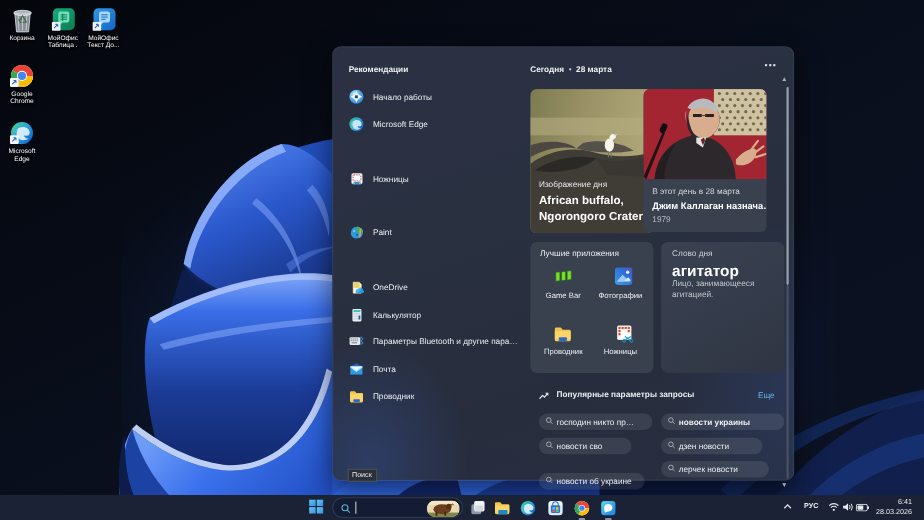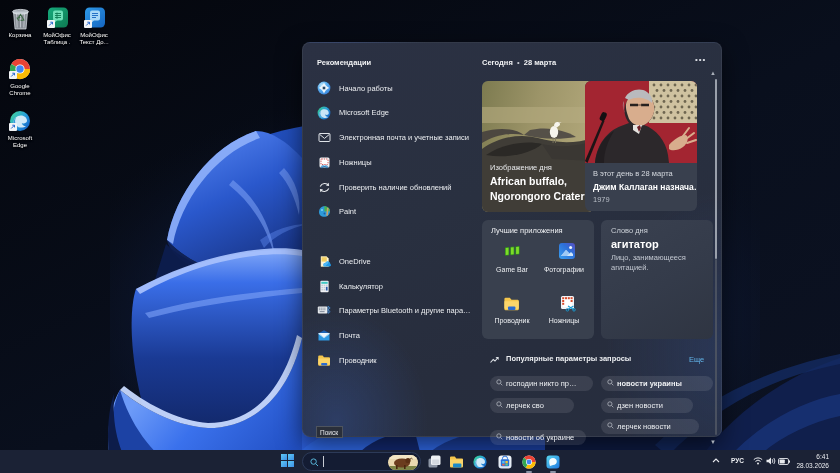--- a/index.html
+++ b/index.html
@@ -202,51 +202,31 @@
                 <stop offset="1" stop-color="#1257c0"></stop>
               </linearGradient>
             </defs>
             <circle cx="7" cy="7" r="6.4" fill="url(#edg1)"></circle>
             <path d="M2.2,8.6 C2.2,5.2 4.6,3.2 7.4,3.2 C10,3.2 11.8,4.9 11.8,6.9 C11.8,8.1 11,8.9 9.6,8.9 C8.6,8.9 8.1,8.5 8.1,8.5 C8.3,9.9 9.5,10.9 11.2,10.9 C9.2,12.6 2.2,12.4 2.2,8.6 Z" fill="#d7ecfa" opacity="0.92"></path>
             <path d="M2.2,8.6 C2.2,10.8 4.5,12.1 6.9,12.3 C5,11.4 3.7,10.1 3.4,8.1 C3.2,6.7 3.6,5.4 4.4,4.4 C3.1,5.4 2.2,6.9 2.2,8.6 Z" fill="#2e9ad8" opacity="0.85"></path>
           </svg>
         </div>
         <div class="tx">Microsoft Edge</div>
       </div>
-<div class="lrow" style="top:84.5px">
-        <div class="ic">
-          <svg width="13" height="13" viewBox="0 0 13 13">
-            <rect x="1" y="2.5" width="11" height="8" rx="1" fill="none" stroke="#dfe3e8" stroke-width="1"></rect>
-            <path d="M1.4,3.2 L6.5,7.4 L11.6,3.2" fill="none" stroke="#dfe3e8" stroke-width="1"></path>
-          </svg>
-        </div>
-        <div class="tx">Электронная почта и учетные записи</div>
-      </div>
 <div class="lrow" style="top:109.2px">
         <div class="ic">
           <svg width="13" height="13" viewBox="0 0 13 13">
             <rect x="1.5" y="1.5" width="10" height="10" rx="1.5" fill="#f2f4f6"></rect>
             <rect x="3" y="3" width="7" height="5.5" rx="0.5" fill="#fff" stroke="#c33" stroke-width="0.8" stroke-dasharray="1.3 1"></rect>
             <path d="M4.5,9.5 L8.5,11.2 M8.5,9.5 L4.5,11.2" stroke="#1879c0" stroke-width="0.9"></path>
             <circle cx="4" cy="11" r="0.9" fill="none" stroke="#1879c0" stroke-width="0.7"></circle>
             <circle cx="9" cy="11" r="0.9" fill="none" stroke="#1879c0" stroke-width="0.7"></circle>
           </svg>
         </div>
         <div class="tx">Ножницы</div>
-      </div>
-<div class="lrow" style="top:134.0px">
-        <div class="ic">
-          <svg width="13" height="13" viewBox="0 0 13 13">
-            <path d="M10.8,4.6 A5 5 0 0 0 2.2,5.4" fill="none" stroke="#e4e7eb" stroke-width="1.1"></path>
-            <path d="M2.2,8.4 A5 5 0 0 0 10.8,7.6" fill="none" stroke="#e4e7eb" stroke-width="1.1"></path>
-            <path d="M10.9,1.8 L10.9,4.9 L7.9,4.6 Z" fill="#e4e7eb"></path>
-            <path d="M2.1,11.2 L2.1,8.1 L5.1,8.4 Z" fill="#e4e7eb"></path>
-          </svg>
-        </div>
-        <div class="tx">Проверить наличие обновлений</div>
       </div>
 <div class="lrow" style="top:158.8px">
         <div class="ic">
           <svg width="13" height="13" viewBox="0 0 13 13">
             <path d="M6.3,1.2 C9.5,1.2 12,3.4 12,6.2 C12,9.6 9.3,11.8 6.2,11.8 C3,11.8 1,9.8 1,7 C1,3.8 3.2,1.2 6.3,1.2 Z" fill="#2e9ad8"></path>
             <path d="M6.3,1.2 C9.5,1.2 12,3.4 12,6.2 L6.5,6.4 Z" fill="#49b04f"></path>
             <circle cx="4" cy="5" r="1" fill="#7fd4f0"></circle>
             <circle cx="6.5" cy="8.5" r="1" fill="#1b5fa8"></circle>
             <rect x="8.6" y="2.8" width="1.6" height="8" rx="0.6" fill="#c9a06a" transform="rotate(6 9.4 6.8)"></rect>
           </svg>
@@ -493,21 +473,21 @@
             <path d="M8,11 L13.5,14.5 M13.5,11 L8,14.5" stroke="#1a9ad0" stroke-width="1.1"></path>
             <circle cx="7.4" cy="14.8" r="1.3" fill="none" stroke="#1a9ad0" stroke-width="0.9"></circle>
             <circle cx="14" cy="14.8" r="1.3" fill="none" stroke="#1a9ad0" stroke-width="0.9"></circle>
           </svg>
  </div>
  <div style="position:absolute;left:52px;top:97px;width:60px;text-align:center;color:#eef0f3;font-size:7px;">Ножницы</div>
 </div>
 
 <div class="card" style="left:298px;top:177px;height:119px;background:linear-gradient(150deg,#3a4150 0%,#343b4a 55%,#2f3542 100%);">
  <div style="position:absolute;left:10px;top:6px;color:#cdd2d9;font-size:7.5px;">Слово дня</div>
- <div style="position:absolute;left:10px;top:18px;color:#fff;font-size:11px;font-weight:bold;">агитатор</div>
+ <div style="position:absolute;left:10px;top:18px;color:#fff;font-size:14px;font-weight:bold;">агитатор</div>
  <div style="position:absolute;left:10px;top:33px;color:#c3c8d1;font-size:7.5px;line-height:10px;">Лицо, занимающееся<br>агитацией.</div>
 </div>
 
 <svg width="9" height="8" viewBox="0 0 9 8" style="position:absolute;left:187px;top:313px;">
         <path d="M0.5,6.5 L3.2,3.5 L5,5 L8,1.5" stroke="#dfe3e8" stroke-width="1.1" fill="none"></path>
         <path d="M5.5,1 L8.6,1 L8.6,4 Z" fill="#dfe3e8"></path>
       </svg>
 <div style="position:absolute;left:203px;top:311px;color:#eceef1;font-size:7.5px;font-weight:bold;">Популярные параметры запросы</div>
 <div style="position:absolute;left:386px;top:312px;color:#62b5ea;font-size:7.5px;">Еще</div>
 <div class="chip" style="left:187px;top:333px;width:103px;">
@@ -522,21 +502,21 @@
             <circle cx="2.9" cy="2.9" r="2.1" fill="none" stroke="#c9cdd5" stroke-width="0.9"></circle>
             <path d="M4.5,4.5 L6.3,6.3" stroke="#c9cdd5" stroke-width="0.9"></path>
           </svg></span>
         <span>новости украины</span>
       </div>
 <div class="chip" style="left:187px;top:355px;width:84px;">
         <span class="mg"><svg width="7" height="7" viewBox="0 0 7 7">
             <circle cx="2.9" cy="2.9" r="2.1" fill="none" stroke="#c9cdd5" stroke-width="0.9"></circle>
             <path d="M4.5,4.5 L6.3,6.3" stroke="#c9cdd5" stroke-width="0.9"></path>
           </svg></span>
-        <span>лерчек сво</span>
+        <span>новости сво</span>
       </div>
 <div class="chip" style="left:298px;top:355px;width:92px;">
         <span class="mg"><svg width="7" height="7" viewBox="0 0 7 7">
             <circle cx="2.9" cy="2.9" r="2.1" fill="none" stroke="#c9cdd5" stroke-width="0.9"></circle>
             <path d="M4.5,4.5 L6.3,6.3" stroke="#c9cdd5" stroke-width="0.9"></path>
           </svg></span>
         <span>дзен новости</span>
       </div>
 <div class="chip" style="left:187px;top:387px;width:96px;">
         <span class="mg"><svg width="7" height="7" viewBox="0 0 7 7">

